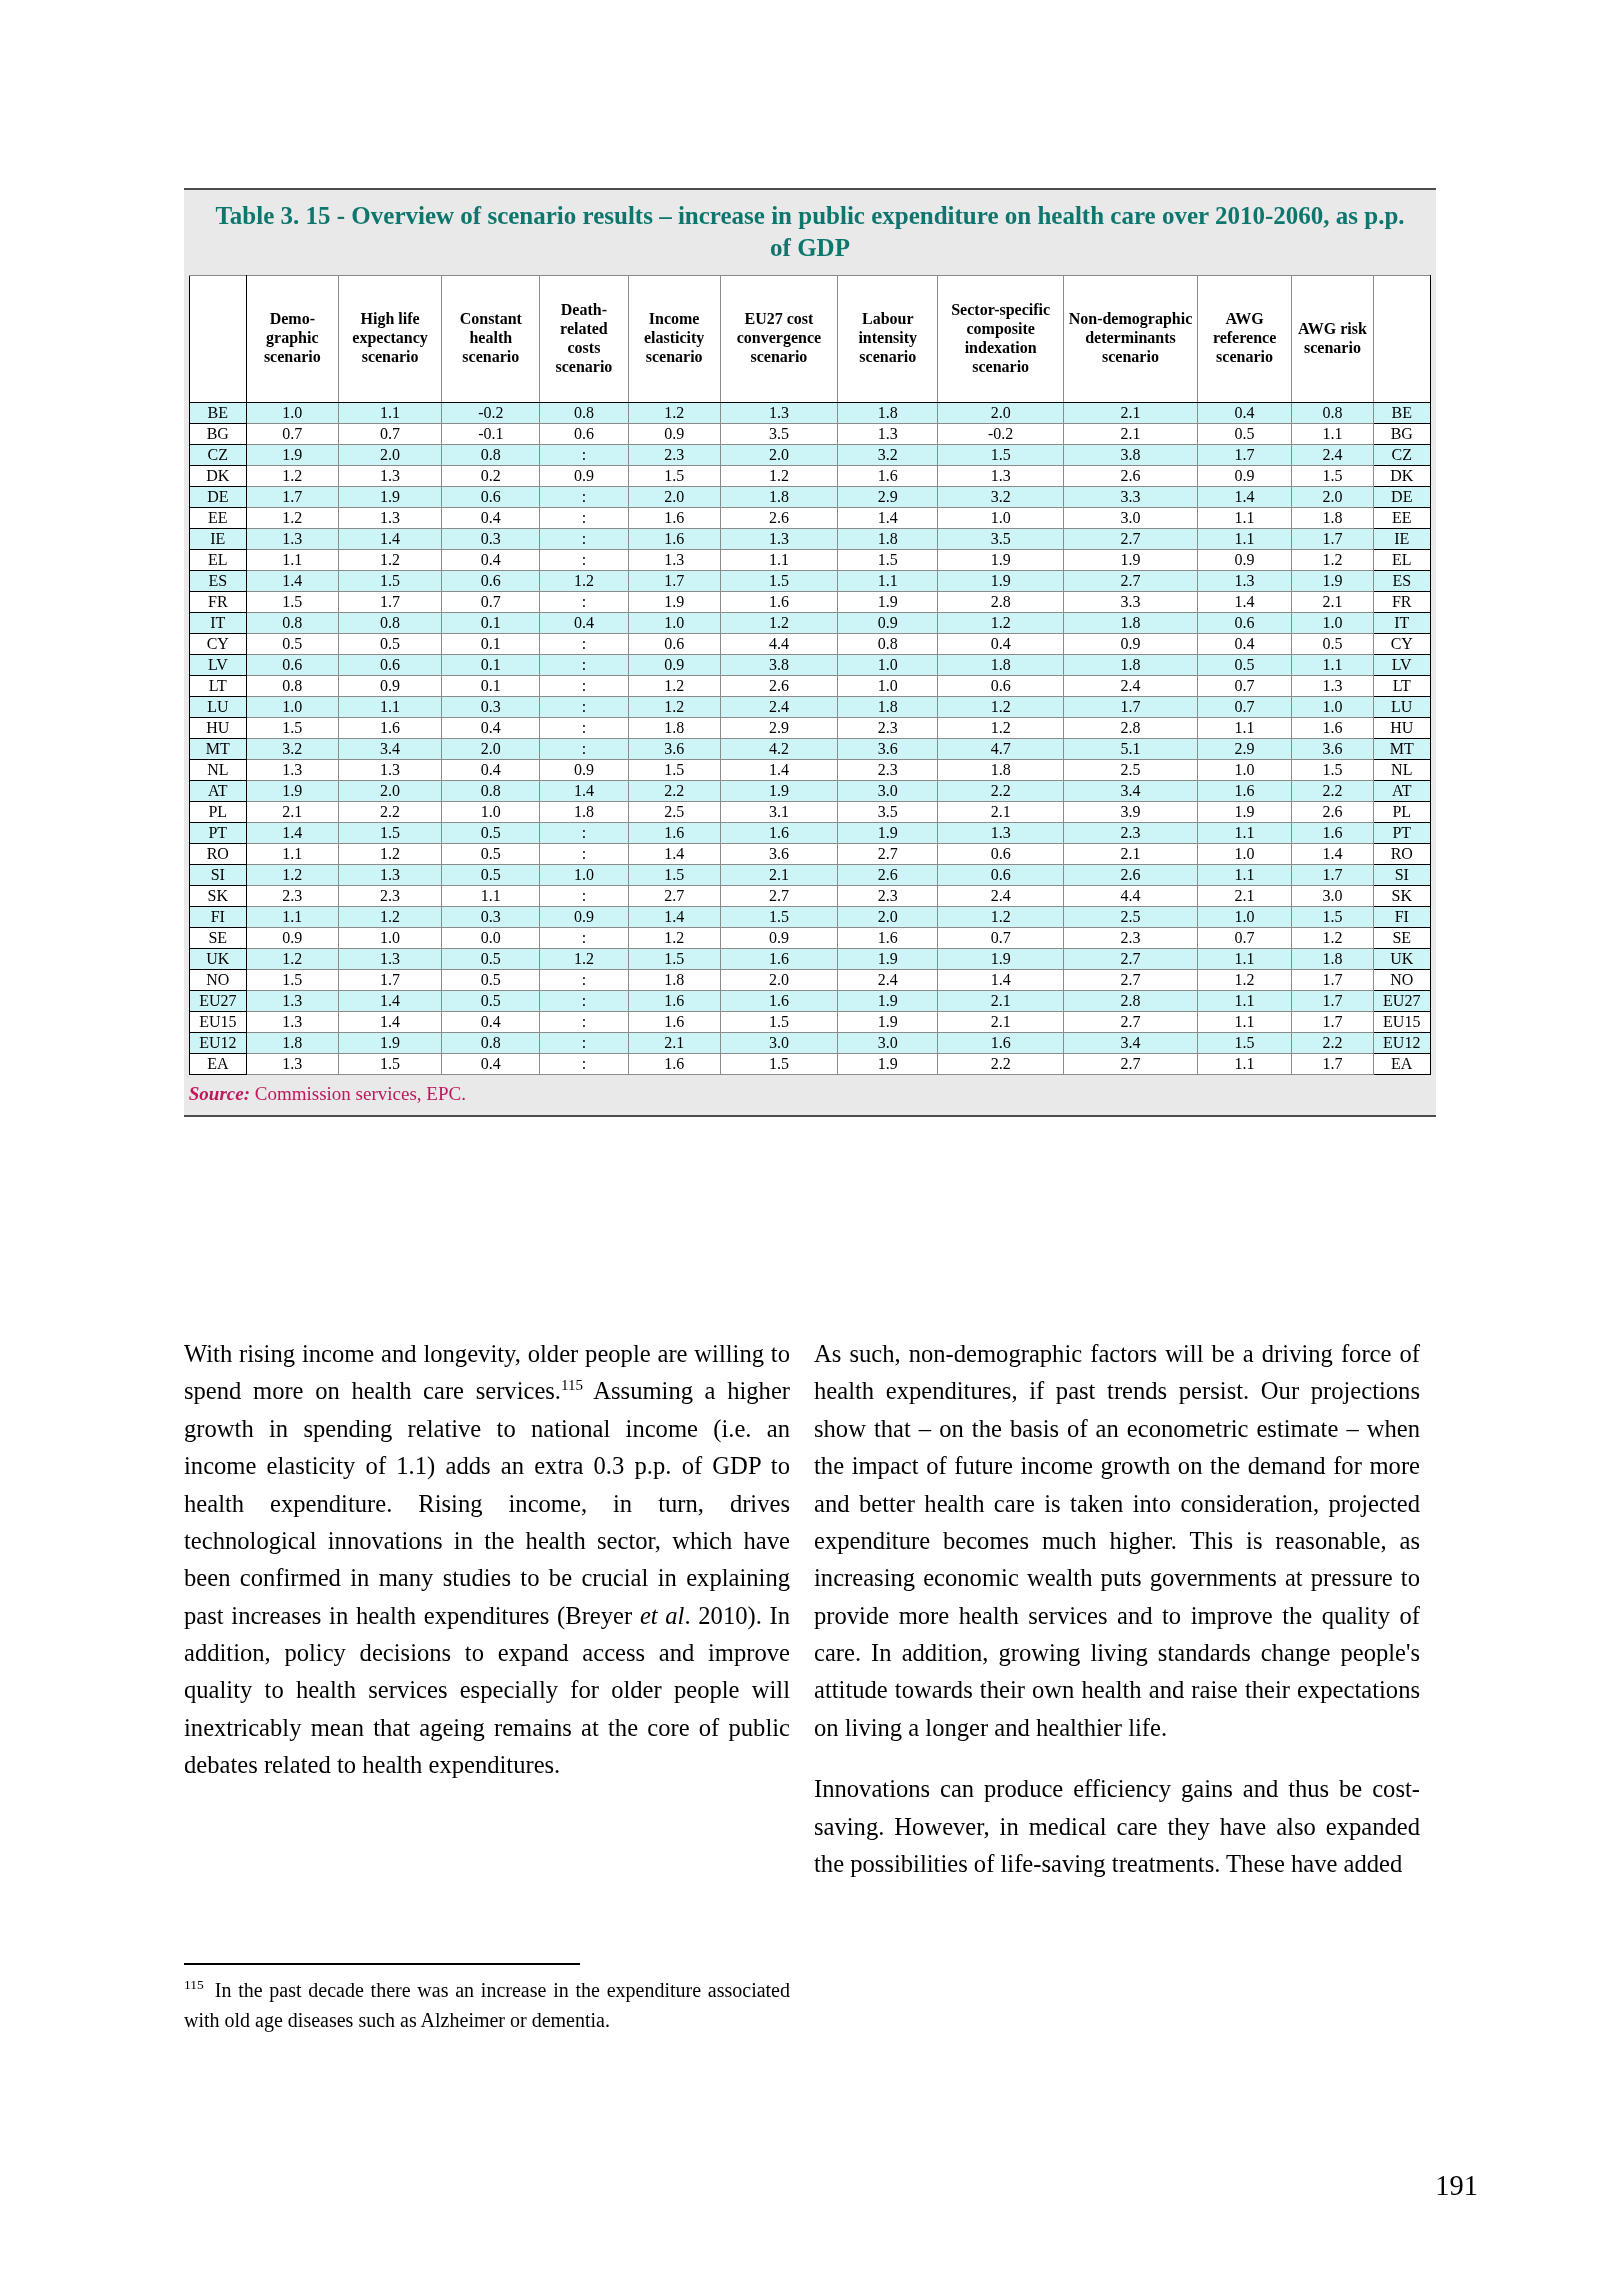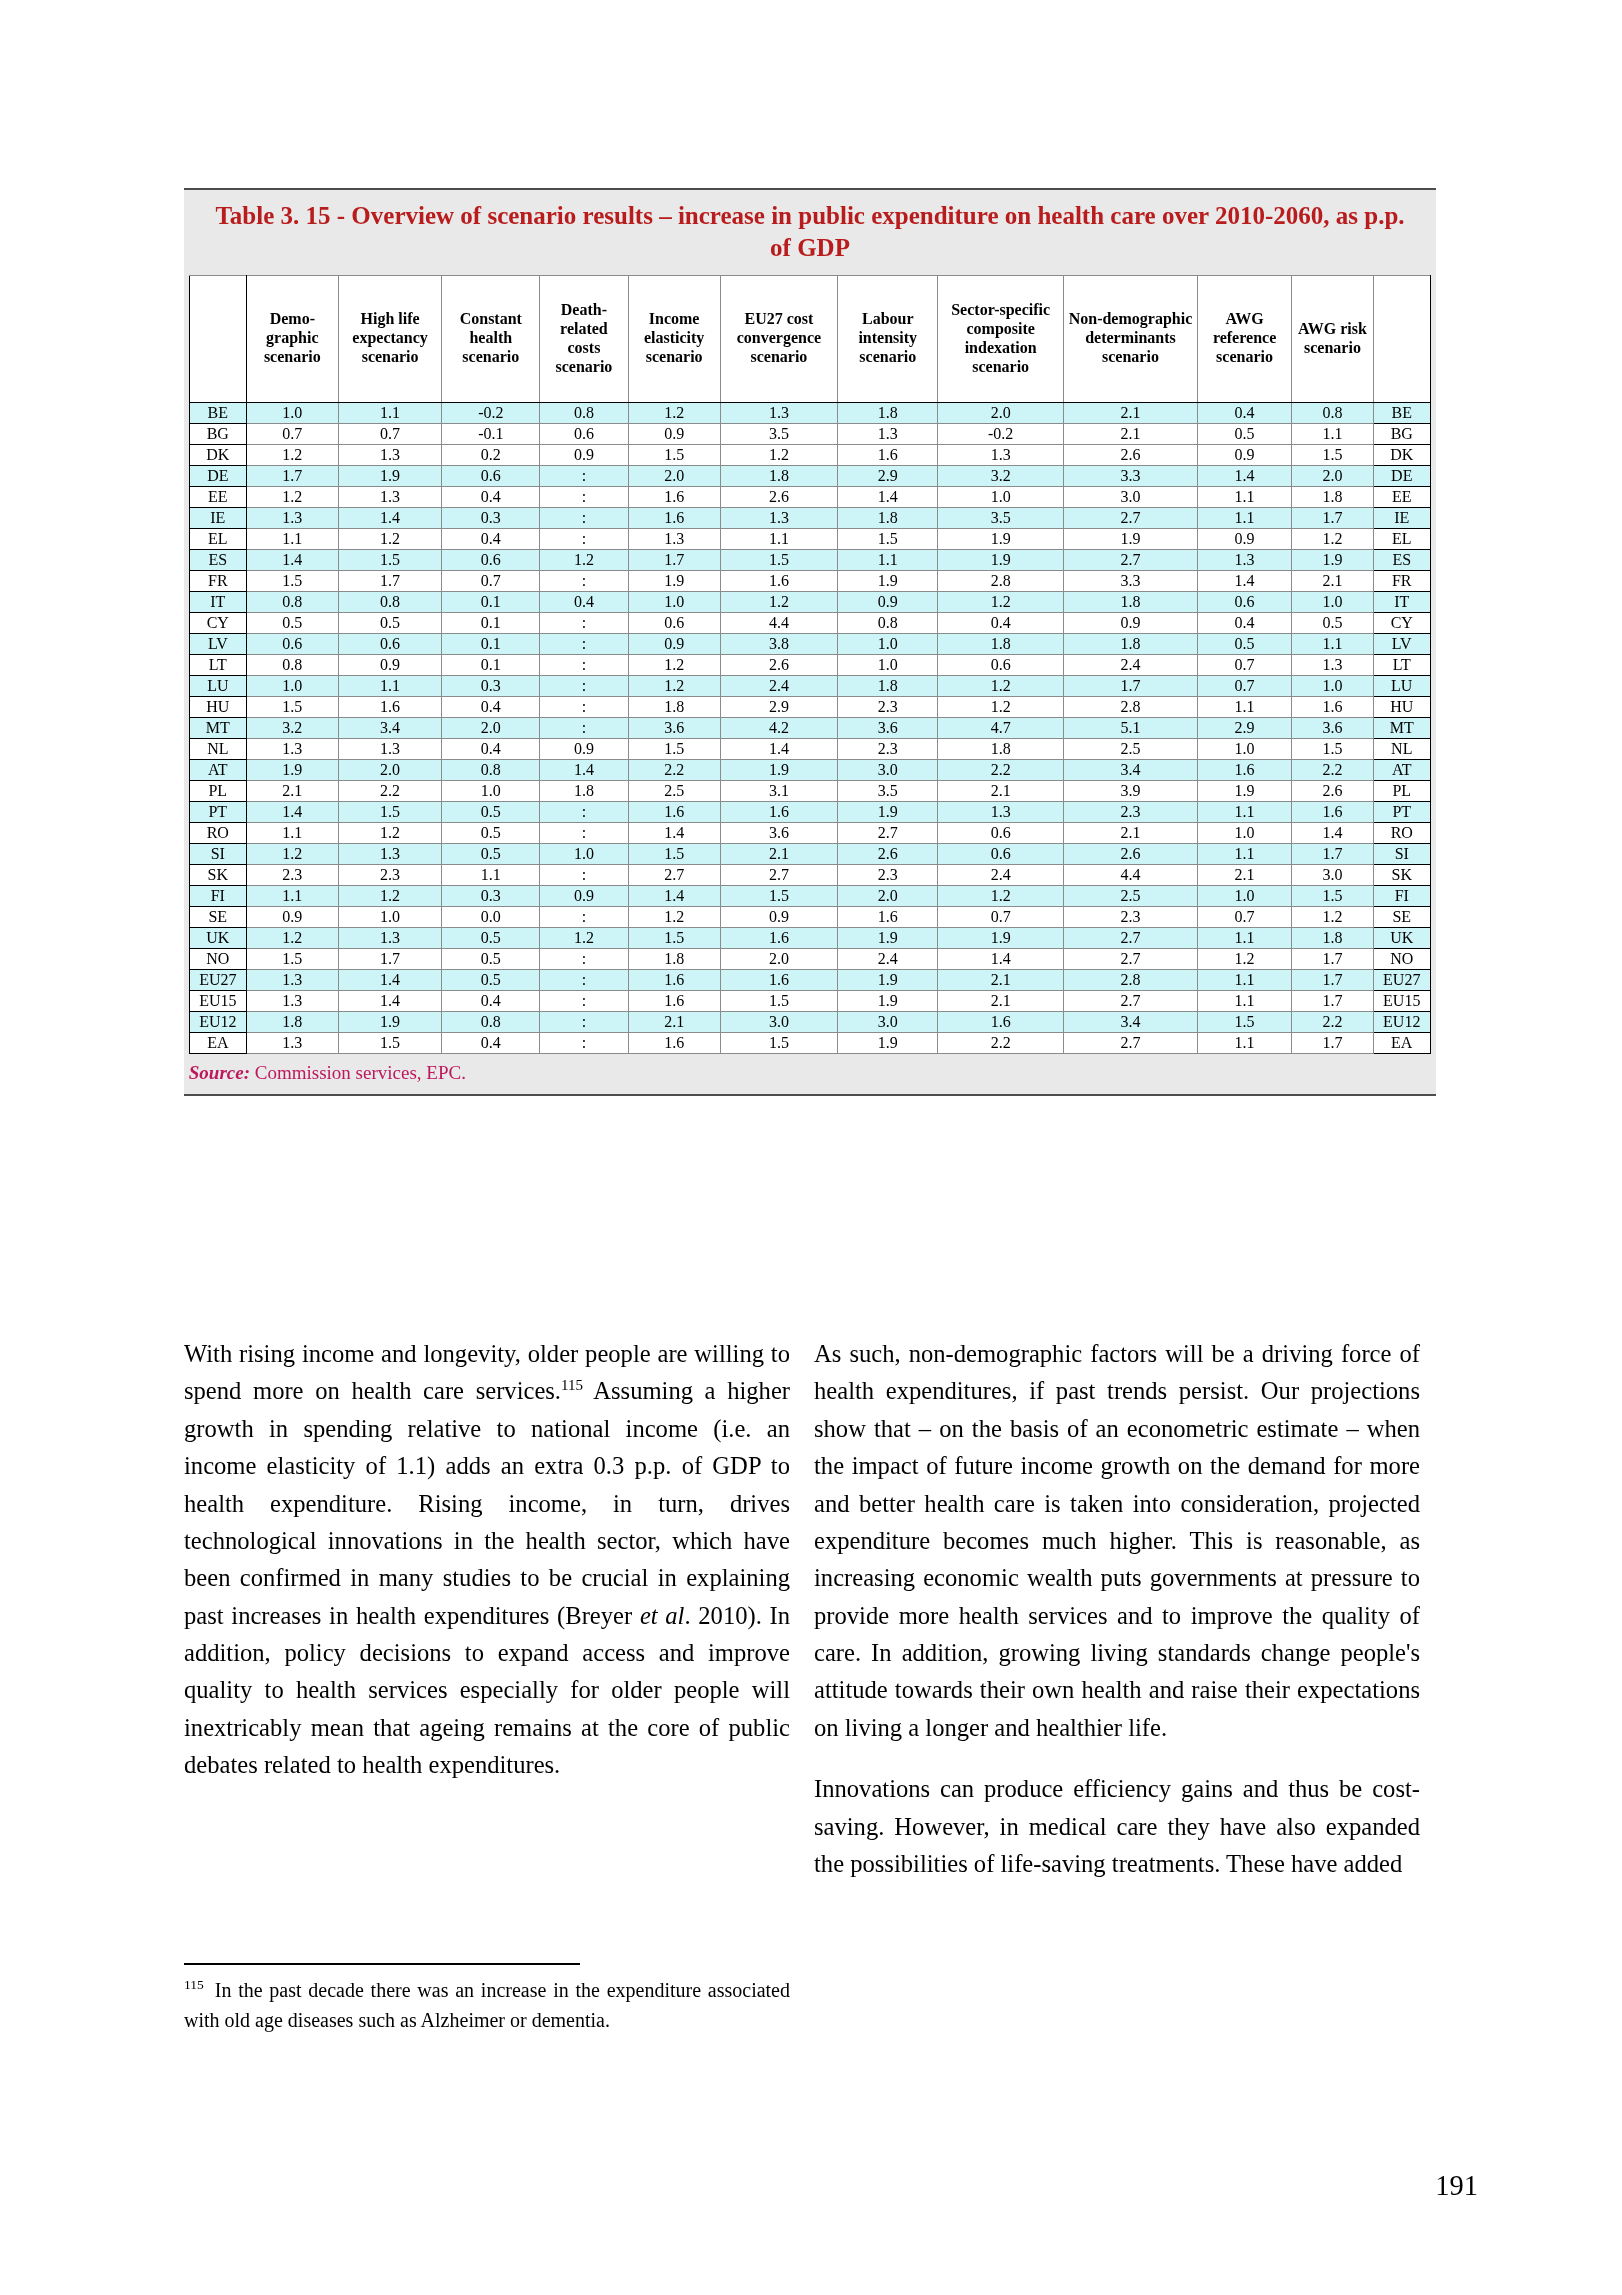--- a/index.html
+++ b/index.html
@@ -29,21 +29,21 @@
     left: 184px;
     top: 188px;
     width: 1252px;
     background: #e9e9e9;
     border-top: 2.4px solid #4c4c4c;
     border-bottom: 2.4px solid #4c4c4c;
     box-sizing: border-box;
   }
 
   .table-title {
-    color: #b91c1c;
+    color: #0f766e;
     font-weight: bold;
     font-size: 25px;
     line-height: 1.28;
     text-align: center;
     padding: 9.5px 27px 11px 27px;
     box-sizing: border-box;
   }
 
   .table-wrap {
     padding: 0 4.8px 0 4.8px;
@@ -249,20 +249,35 @@
               <td>0.6</td>
               <td>0.9</td>
               <td>3.5</td>
               <td>1.3</td>
               <td>-0.2</td>
               <td>2.1</td>
               <td>0.5</td>
               <td>1.1</td>
               <td class="code">BG</td>
             </tr>
+            <tr class="alt">
+              <td class="code">CZ</td>
+              <td>1.9</td>
+              <td>2.0</td>
+              <td>0.8</td>
+              <td>:</td>
+              <td>2.3</td>
+              <td>2.0</td>
+              <td>3.2</td>
+              <td>1.5</td>
+              <td>3.8</td>
+              <td>1.7</td>
+              <td>2.4</td>
+              <td class="code">CZ</td>
+            </tr>
             <tr class="plain">
               <td class="code">DK</td>
               <td>1.2</td>
               <td>1.3</td>
               <td>0.2</td>
               <td>0.9</td>
               <td>1.5</td>
               <td>1.2</td>
               <td>1.6</td>
               <td>1.3</td>

